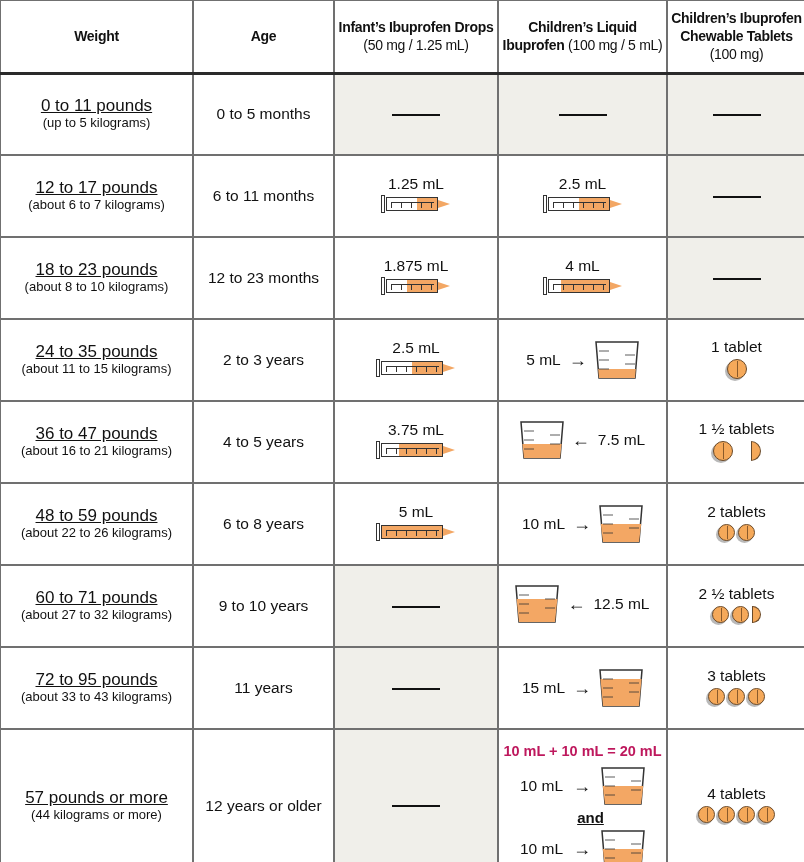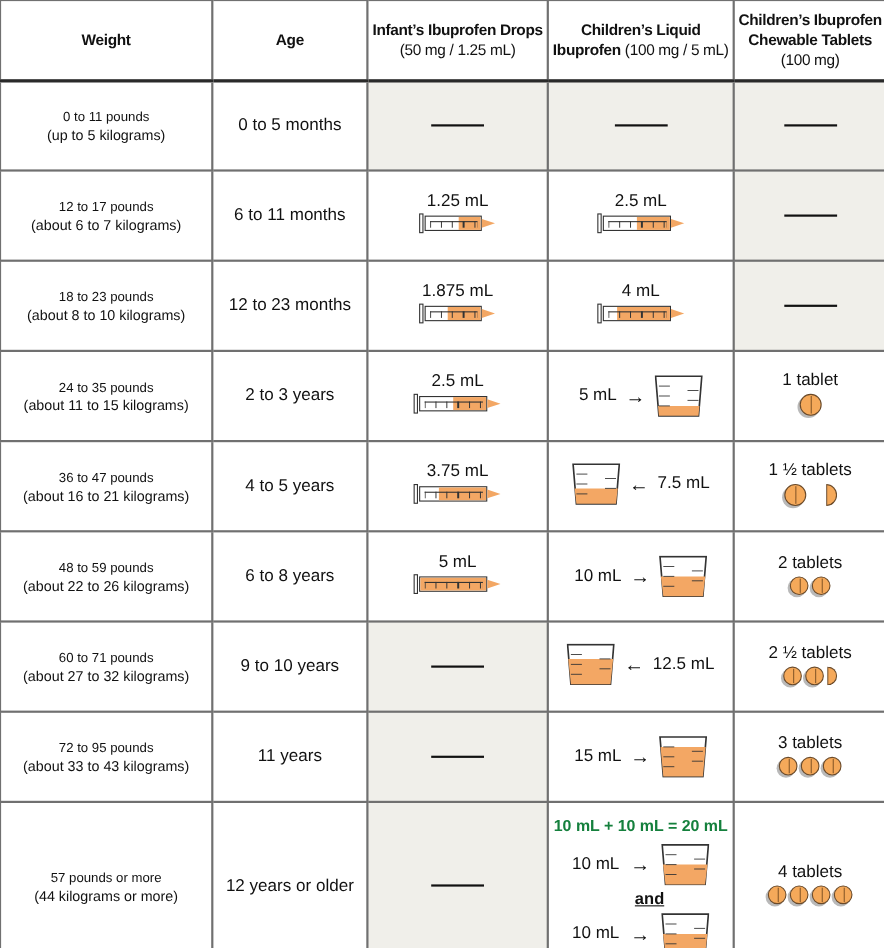--- a/index.html
+++ b/index.html
@@ -32,21 +32,21 @@
     line-height: 18px;
     font-weight: bold;
     letter-spacing: -0.3px;
     border-bottom: 3px solid #2a2a2a;
   }
   thead th .sub { font-weight: normal; }
 
   tbody tr { height: 82px; }
   tbody tr.tall { height: 153px; }
 
-  .w-main { font-size: 12px; line-height: 18px; }
+  .w-main { font-size: 17px; line-height: 18px; text-decoration: underline; }
   .w-sub { font-size: 13px; line-height: 16px; text-align: center; }
   .age { font-size: 15.5px; }
 
   td.shaded { background: #f0efea; }
   .dash { display: inline-block; width: 48px; height: 2px; background: #111; vertical-align: middle; }
 
   .dose-label { font-size: 15.5px; line-height: 17px; display: block; }
 
   
   .syringe { display: inline-block; position: relative; width: 80px; height: 20px; margin-top: 2px; }
@@ -61,21 +61,21 @@
   .syringe.small .barrel { width: 52px; }
   .syringe.small .tip { left: 57px; }
 
   
   .cup-wrap { display: inline-flex; align-items: center; gap: 8px; }
   .cup { position: relative; width: 44px; height: 38px; display: inline-block; }
   .cup svg { position: absolute; inset: 0; }
   .arrow { font-size: 18px; line-height: 1; }
   .ml { font-size: 15.5px; }
 
-  .red-note { color: #15803d; font-weight: bold; font-size: 14.5px; display: block; margin-bottom: 8px; }
+  .red-note { color: #be185d; font-weight: bold; font-size: 14.5px; display: block; margin-bottom: 8px; }
   .and { text-decoration: underline; font-weight: bold; font-size: 15px; display: block; margin: 4px 0; padding-left: 16px; }
   .stack-line { display: flex; align-items: center; justify-content: center; gap: 10px; }
 
   
   .tabs-label { font-size: 15.5px; display: block; margin-bottom: 3px; }
   .tabrow { display: inline-flex; gap: 3px; align-items: center; }
   .tablet { position: relative; width: 17px; height: 17px; border-radius: 50%; background: #f5a95a; border: 1.2px solid #6a4a2a;
     box-shadow: -2px 2px 0 #b9b9b9; display: inline-block; }
   .tablet::after { content: ""; position: absolute; left: 50%; top: 1px; bottom: 1px; width: 1px; background: #8a5a2a; }
   .tablet.big { width: 20px; height: 20px; }

